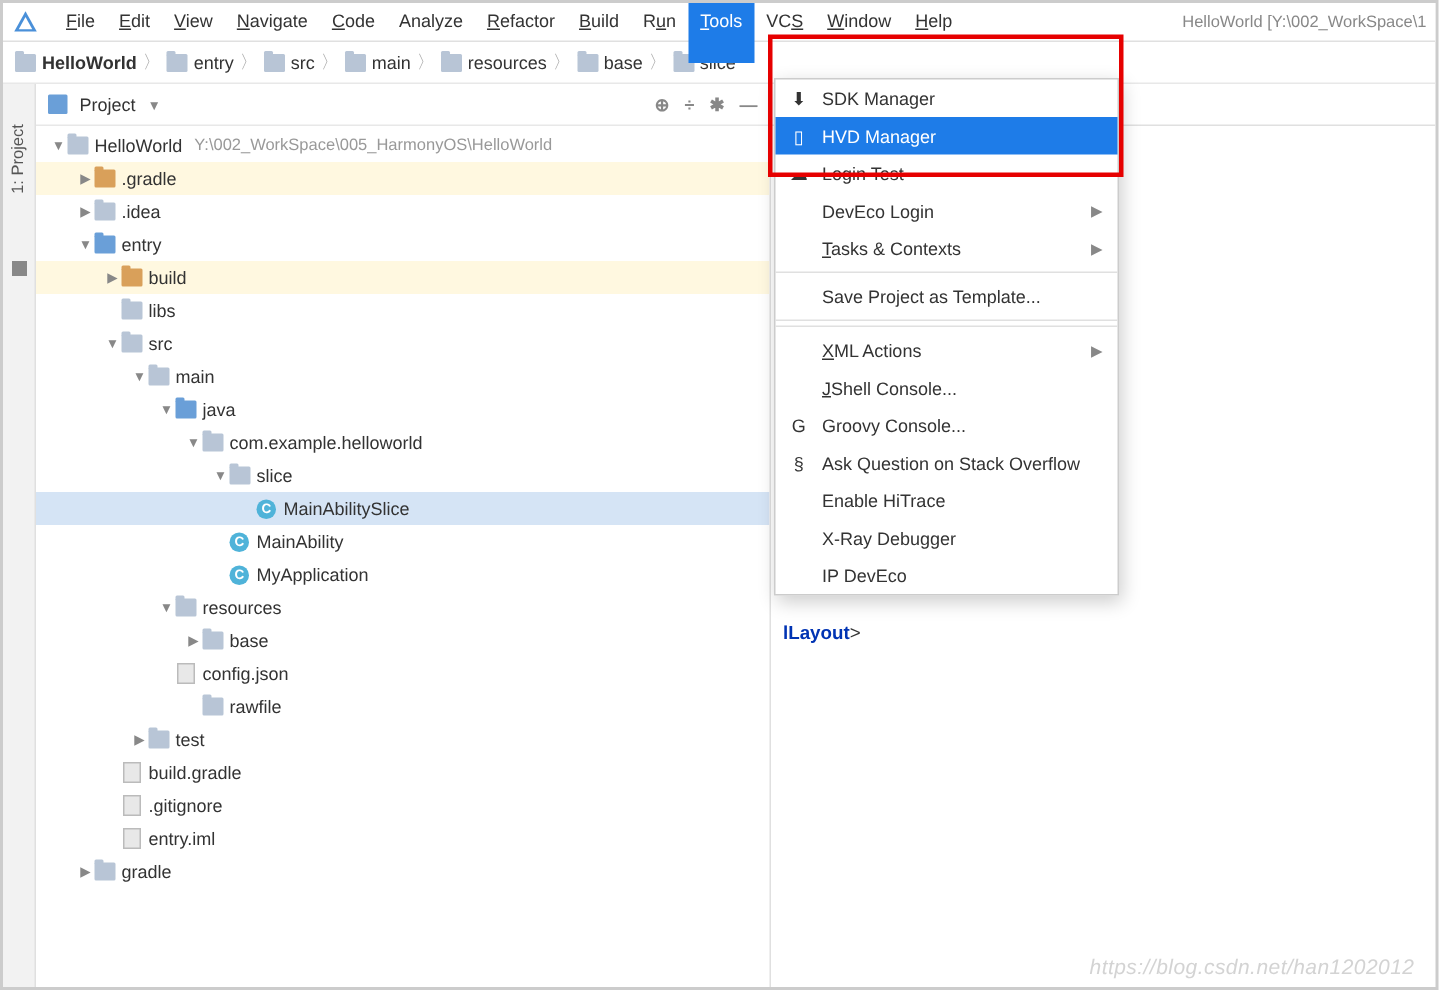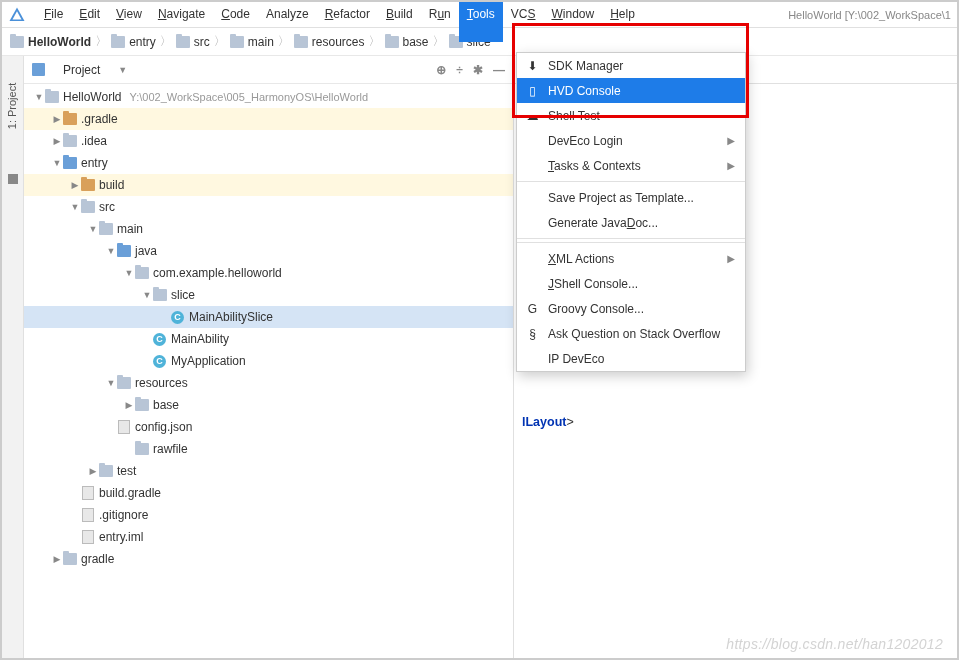--- a/index.html
+++ b/index.html
@@ -19,21 +19,21 @@
 .folder-icon.orange { background: #d9a05a; }
 .folder-icon.orange::before { background: #d9a05a; }
 .folder-icon.blue { background: #6a9fd8; }
 .folder-icon.blue::before { background: #6a9fd8; }
 .main { display: flex; height: calc(100% - 54px); }
 .left-gutter { width: 22px; background: #f2f2f2; border-right: 1px solid #e0e0e0; display: flex; flex-direction: column; align-items: center; padding-top: 20px; }
 .left-gutter-label { transform: rotate(-90deg); white-space: nowrap; font-size: 11px; color: #555; margin-top: 24px; }
 .left-gutter-sq { width: 10px; height: 10px; background: #888; margin-top: 62px; }
 .project-panel { width: 490px; border-right: 1px solid #e0e0e0; display: flex; flex-direction: column; background: #fff; }
 .panel-header { display: flex; align-items: center; height: 28px; padding: 0 8px; border-bottom: 1px solid #e8e8e8; font-size: 12px; font-weight: bold; justify-content: space-between; }
-.panel-header-left { display: flex; align-items: center; gap: 18px; font-weight: normal; }
+.panel-header-left { display: flex; align-items: center; gap: 8px; font-weight: normal; }
 .panel-header-icons { display: flex; gap: 10px; color: #888; }
 .tree { overflow: auto; flex: 1; padding: 2px 0; }
 .tree-row { display: flex; align-items: center; height: 22px; white-space: nowrap; cursor: pointer; }
 .tree-row.yellow { background: #fff8e0; }
 .tree-row.selected { background: #d5e4f5; }
 .arrow { width: 10px; display: inline-block; color: #888; font-size: 9px; text-align: center; }
 .indent { display: inline-block; }
 .node-icon { width: 15px; display: inline-flex; justify-content: center; }
 .tree-label { margin-left: 4px; }
 .tree-hint { color: #999; margin-left: 8px; font-size: 11px; }
@@ -180,20 +180,28 @@
         <div class="tree-row yellow">
           <span class="indent" style="width:46px"></span>
           <span class="arrow">▶</span>
           <span class="node-icon">
             <span class="folder-icon orange"></span>
           </span>
           <span class="tree-label">build</span>
         </div>
         <div class="tree-row">
           <span class="indent" style="width:46px"></span>
+          <span class="arrow"></span>
+          <span class="node-icon">
+            <span class="folder-icon"></span>
+          </span>
+          <span class="tree-label">libs</span>
+        </div>
+        <div class="tree-row">
+          <span class="indent" style="width:46px"></span>
           <span class="arrow">▼</span>
           <span class="node-icon">
             <span class="folder-icon"></span>
           </span>
           <span class="tree-label">src</span>
         </div>
         <div class="tree-row">
           <span class="indent" style="width:64px"></span>
           <span class="arrow">▼</span>
           <span class="node-icon">
@@ -337,45 +345,41 @@
   </div>
 </div>
 
 <div class="dropdown" id="dropdown">
     <div class="dd-item">
       <span class="dd-icon">⬇</span>
       <span>SDK Manager</span>
     </div>
     <div class="dd-item selected">
       <span class="dd-icon">▯</span>
-      <span>HVD Console</span>
+      <span>HVD Manager</span>
     </div>
     <div class="dd-item">
       <span class="dd-icon">☁</span>
-      <span>Shell Test</span>
+      <span>Login Test</span>
     </div>
     <div class="dd-item">
       <span class="dd-icon"></span>
       <span>DevEco Login</span>
       <span class="dd-sub">▶</span>
     </div>
     <div class="dd-item">
       <span class="dd-icon"></span>
       <span><u>T</u>asks &amp; Contexts</span>
       <span class="dd-sub">▶</span>
     </div>
     <div class="dd-sep"></div>
     <div class="dd-item">
       <span class="dd-icon"></span>
       <span>Save Project as Template...</span>
     </div>
-    <div class="dd-item">
-      <span class="dd-icon"></span>
-      <span>Generate Java<u>D</u>oc...</span>
-    </div>
     <div class="dd-sep"></div>
     <div class="dd-sep"></div>
     <div class="dd-item">
       <span class="dd-icon"></span>
       <span><u>X</u>ML Actions</span>
       <span class="dd-sub">▶</span>
     </div>
     <div class="dd-item">
       <span class="dd-icon"></span>
       <span><u>J</u>Shell Console...</span>
@@ -383,17 +387,25 @@
     <div class="dd-item">
       <span class="dd-icon">G</span>
       <span>Groovy Console...</span>
     </div>
     <div class="dd-item">
       <span class="dd-icon">§</span>
       <span>Ask Question on Stack Overflow</span>
     </div>
     <div class="dd-item">
       <span class="dd-icon"></span>
+      <span>Enable HiTrace</span>
+    </div>
+    <div class="dd-item">
+      <span class="dd-icon"></span>
+      <span>X-Ray Debugger</span>
+    </div>
+    <div class="dd-item">
+      <span class="dd-icon"></span>
       <span>IP DevEco</span>
     </div>
   </div>
 
 <div class="watermark">https://blog.csdn.net/han1202012</div>
 
 </body></html>

